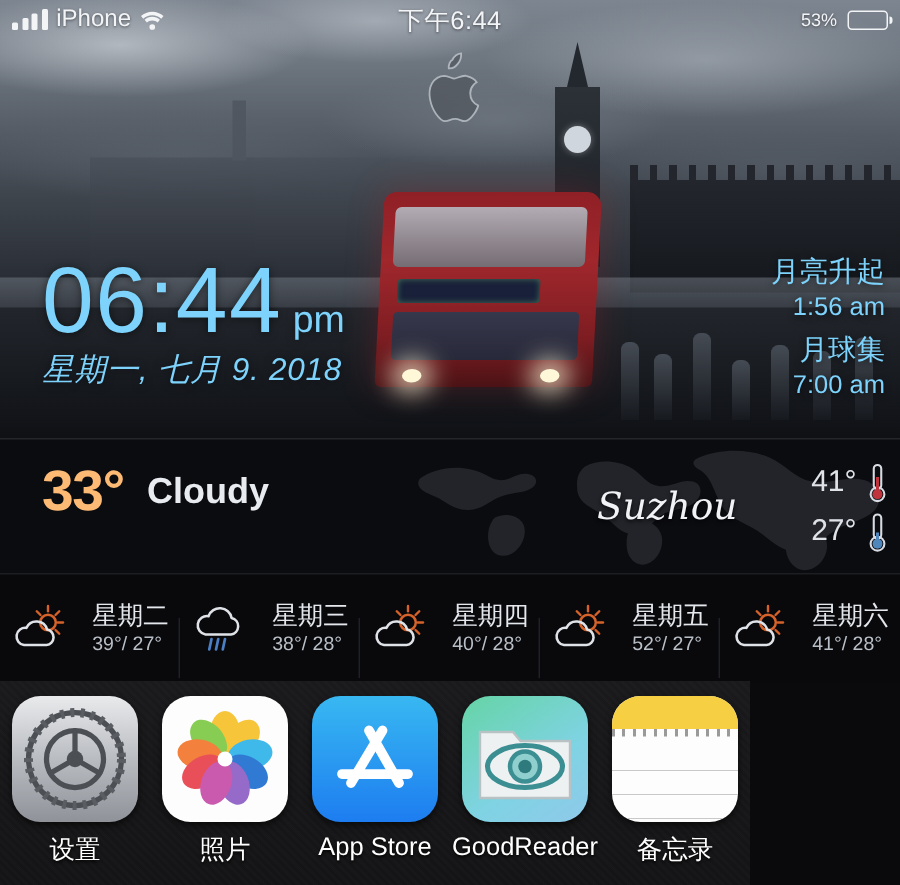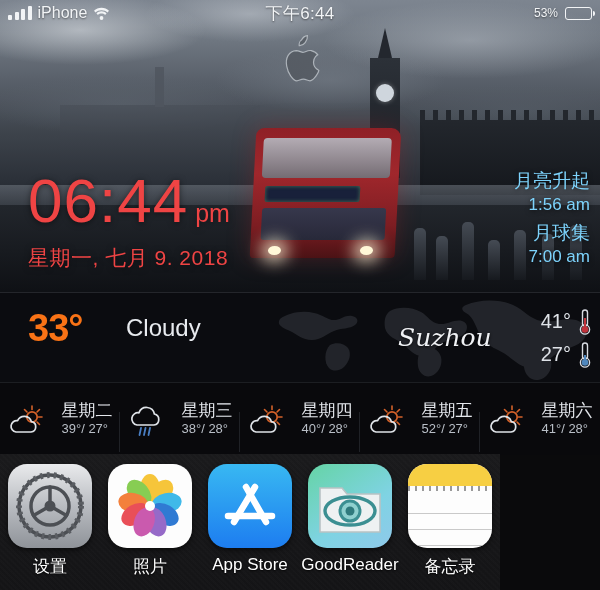--- a/index.html
+++ b/index.html
@@ -149,29 +149,29 @@
   .batt:after {
     content: ""; position: absolute; right: -4px; top: 3.5px;
     width: 2.5px; height: 5px; background: #f2f4f6; border-radius: 0 2px 2px 0;
   }
   .batt-fill { height: 100%; background: #f2f4f6; border-radius: 1px; }
   .batt-pct { font-size: 12px; }
 
   
   .clockblock {
     position: absolute; left: 28px; top: 170px; z-index: 30;
-    color: #ef4444; text-shadow: 0 1px 6px rgba(0,0,0,0.55);
+    color: #7dd3fc; text-shadow: 0 1px 6px rgba(0,0,0,0.55);
   }
   .clock-row { display: flex; align-items: baseline; }
   .clock-time {
     font-size: 62px; font-weight: 300; letter-spacing: 1px; line-height: 1;
   }
   .clock-ampm { font-size: 25px; font-weight: 300; margin-left: 7px; }
   .clock-date {
-    font-size: 21px; font-weight: 300; margin-top: 12px; letter-spacing: .5px;
+    font-size: 21px; font-weight: 300; letter-spacing: .5px; font-style: italic;
   }
 
   
   .moonblock {
     position: absolute; right: 10px; top: 168px; z-index: 30;
     text-align: right; color: #7dd3fc;
     text-shadow: 0 1px 5px rgba(0,0,0,0.7);
   }
   .moon-label { font-size: 19px; }
   .moon-val { font-size: 17px; margin: 1px 0 5px 0; font-weight: 300; }
@@ -182,25 +182,25 @@
     background: #0b0c10;
     overflow: hidden;
     border-top: 1px solid #24262b;
   }
   .worldmap {
     position: absolute; right: 0; top: 0; width: 330px; height: 90px;
     opacity: .5;
   }
   .w-temp {
     position: absolute; left: 28px; top: 14px;
-    font-size: 38px; font-weight: 700; color: #f97316; letter-spacing: -1px;
+    font-size: 38px; font-weight: 700; color: #fdba74; letter-spacing: -1px;
   }
   .w-cond {
-    position: absolute; left: 126px; top: 21px;
-    font-size: 24px; color: #e8ebef; font-weight: 400;
+    position: absolute; left: 98px; top: 21px;
+    font-size: 24px; color: #e8ebef; font-weight: 700;
   }
   .w-updated {
     position: absolute; left: 28px; top: 62px;
     font-size: 15px; color: #b6bcc4;
   }
   .w-city {
     position: absolute; left: 398px; top: 30px;
     font-family: "DejaVu Serif", serif;
     font-style: italic; font-weight: normal;
     font-size: 25px; color: #f0f2f5;
@@ -215,21 +215,21 @@
   .thermo { width: 14px; height: 28px; position: relative; }
 
   
   .forecast {
     position: absolute; left: 0; top: 382px; width: 600px; height: 72px;
     background: #09090c;
     display: flex; align-items: center;
     border-top: 1px solid #1c1e22;
   }
   .fc-day {
-    flex: 1; display: flex; align-items: flex-end; justify-content: center;
+    flex: 1; display: flex; align-items: center; justify-content: center;
     gap: 18px; position: relative;
   }
   .fc-day:not(:last-child):after {
     content: ""; position: absolute; right: 0; top: 12px;
     width: 1px; height: 40px; background: #1f2126;
   }
   .fc-icon { width: 36px; height: 34px; flex: none; }
   .fc-txt { display: flex; flex-direction: column; }
   .fc-name { font-size: 17px; color: #e4e7ec; line-height: 1.25; }
   .fc-temps { font-size: 13px; color: #b9bfc7; line-height: 1.3; }

